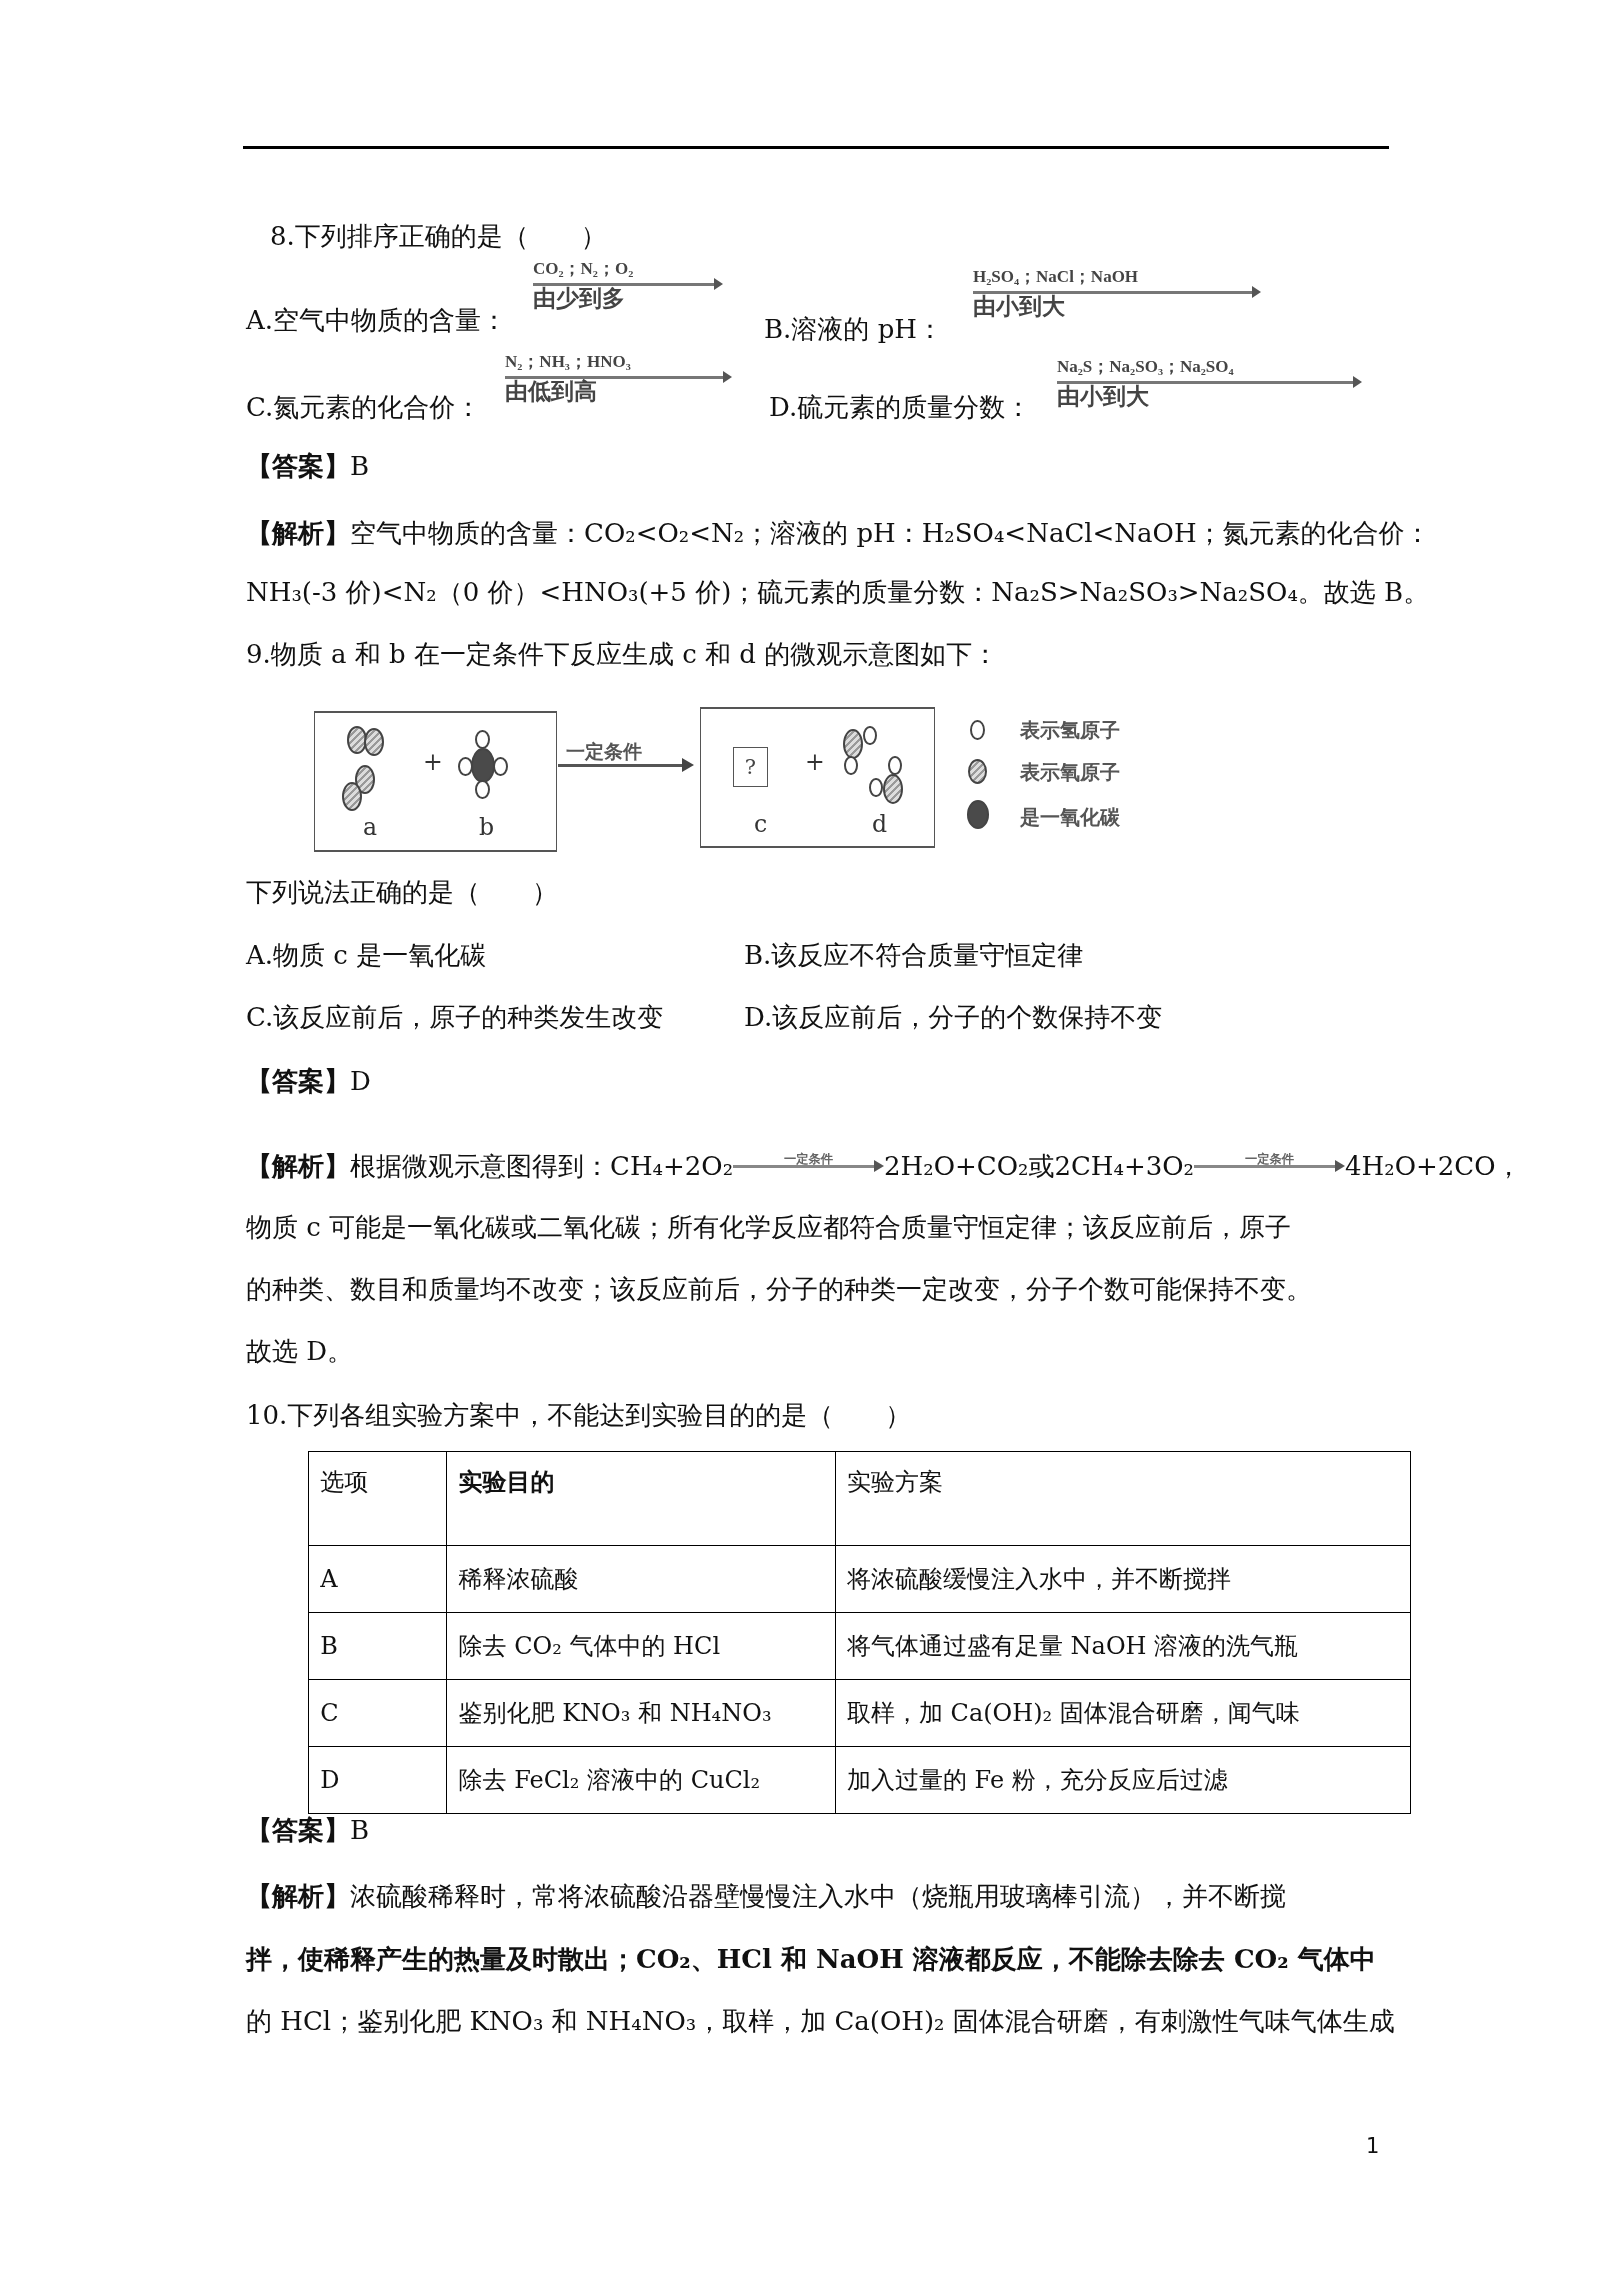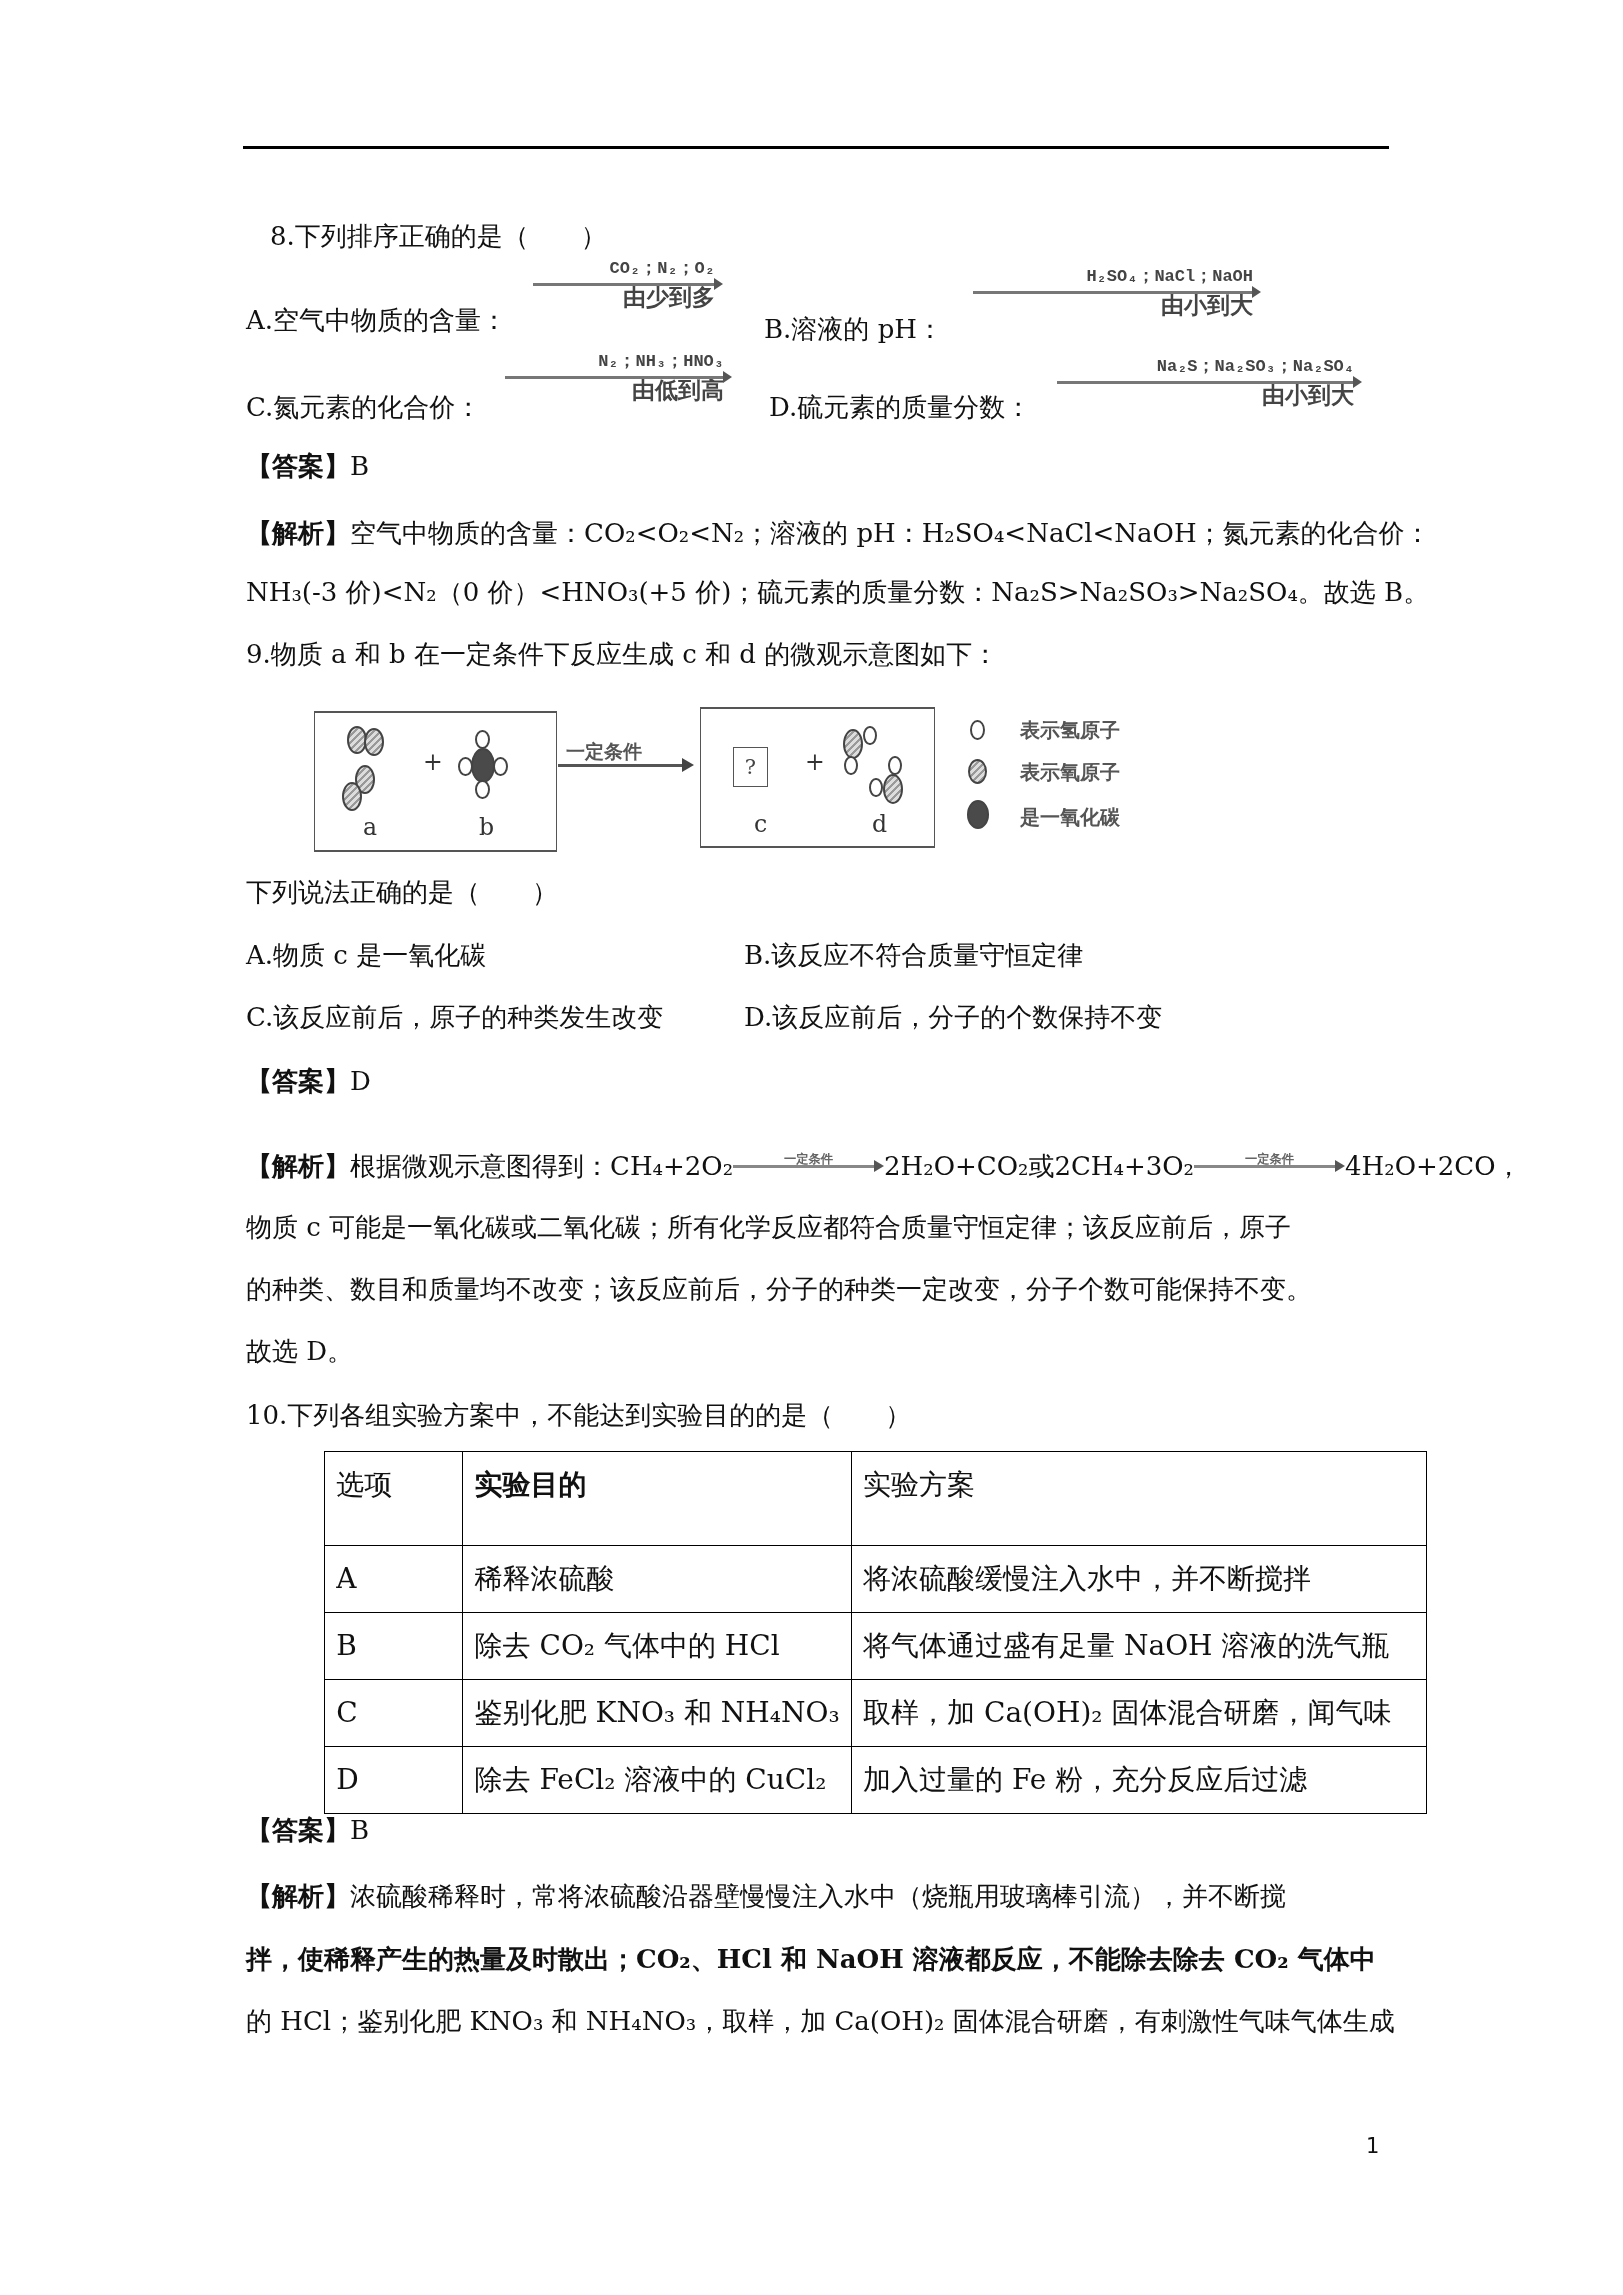--- a/index.html
+++ b/index.html
@@ -2,38 +2,38 @@
 <html style="font-size:9px"><head>
 <meta charset="utf-8">
 <style>
   html, body { margin:0; padding:0; background:#ffffff; }
   body { width:1623px; height:2295px; position:relative; overflow:hidden;
          font-family:"DejaVu Serif", "Liberation Serif", serif; color:#111; }
   .page { position:absolute; left:0; top:0; width:1623px; height:2295px; }
   .header-rule { position:absolute; left:243px; top:146px; width:1146px; height:2.8px; background:#000; }
   .line { position:absolute; left:246px; font-size:26px; line-height:34px; white-space:nowrap; }
   .opt { position:absolute; font-size:26px; line-height:34px; white-space:nowrap; }
-  .arrowbox { position:absolute; text-align:right; color:#444; font-family:Liberation Mono, monospace; }
+  .arrowbox { position:absolute; text-align:left; color:#444; font-family:Liberation Serif, serif; }
   .arrowbox .top { font-size:17px; font-weight:bold; line-height:22.4px; white-space:nowrap; }
   .arrowbox .bot { font-size:23px; font-weight:bold; line-height:22.4px; white-space:nowrap; }
   .arrowbox .shaft { position:relative; height:3.4px; background:#777; margin:2.2px 0; }
   .arrowbox .shaft::after { content:""; position:absolute; right:-7.9px; top:-4.5px; border-left:9px solid #555; border-top:6.2px solid transparent; border-bottom:6.2px solid transparent; }
   .inline-arrow { display:inline-block; position:relative; width:168px; height:34px; vertical-align:top; }
   .inline-arrow .lbl { position:absolute; left:0; right:0; top:-6.7px; text-align:center; font-size:12.3px; font-weight:bold; color:#666; }
   .inline-arrow .shaft { position:absolute; left:0; right:9px; top:15.7px; height:3.4px; background:#888; }
   .inline-arrow .head { position:absolute; right:0; top:11.2px; border-left:10px solid #555; border-top:6.2px solid transparent; border-bottom:6.2px solid transparent; }
   .diagram { position:absolute; left:311px; top:695px; width:953px; height:163px; }
   .box { position:absolute; border:1.7px solid #555; border-top-width:2.8px; border-bottom-width:2.8px; background:#fff; }
   .atom { position:absolute; border-radius:50%; border:2.2px solid #444; box-sizing:border-box; }
   .atom.h { background:#fff; }
   .atom.o { background: repeating-linear-gradient(135deg, #999 0 2.2px, #ddd 2.2px 5px); }
   .atom.c { background:#4a4a4a; }
   .dlabel { position:absolute; font-size:23.6px; color:#333; }
   .legend-text { position:absolute; font-size:20px; font-weight:bold; color:#555; }
-  table.t { position:absolute; left:324px; top:1451px; border-collapse:collapse; font-size:28px; }
+  table.t { position:absolute; left:308px; top:1451px; border-collapse:collapse; font-size:24px; }
   table.t td { border:1.7px solid #000; padding:0 11.2px; height:66px; vertical-align:middle; white-space:nowrap; }
   table.t tr:first-child td { height:79px; vertical-align:top; padding-top:13.5px; }
   .pagenum { position:absolute; left:1366px; top:2134px; font-family:"DejaVu Sans", sans-serif; font-size:21px; }
   .bracket { font-weight:bold; }
 </style>
 </head>
 <body>
 
 <div class="page">
 

